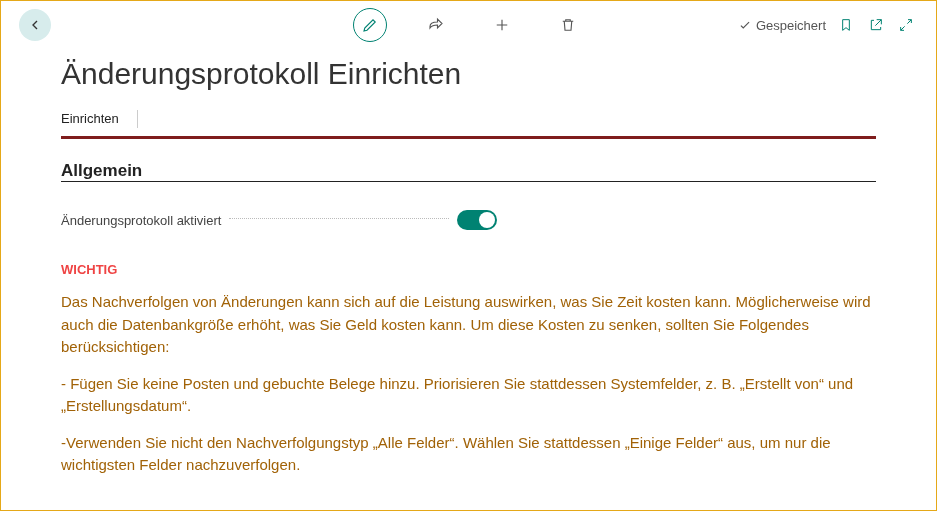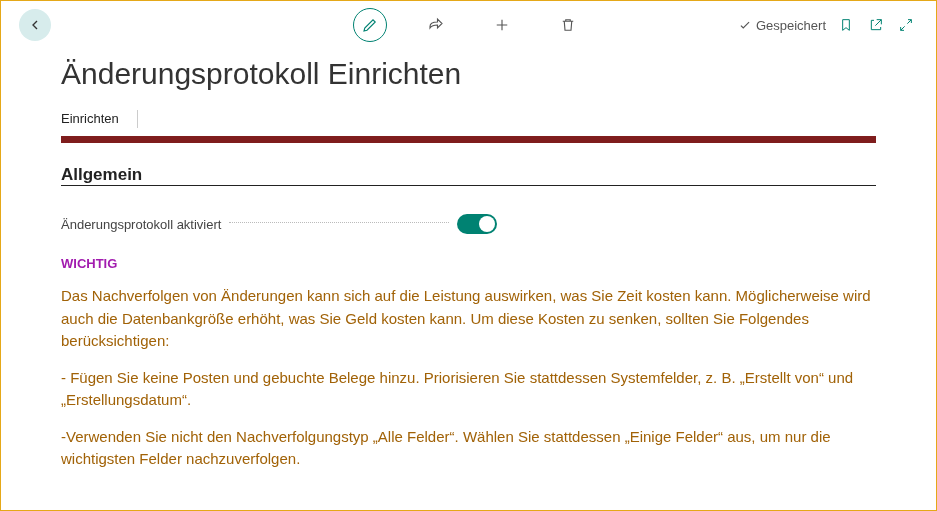--- a/index.html
+++ b/index.html
@@ -71,21 +71,21 @@
   }
   h1 {
     font-size: 30px;
     font-weight: 400;
     color: #333;
     margin: 8px 0 18px 0;
   }
   .tabs {
     display: flex;
     align-items: center;
-    border-bottom: 7px solid #7f1d1d;
+    border-bottom: 3px solid #7f1d1d;
     padding-bottom: 8px;
     margin-bottom: 22px;
     font-size: 13px;
   }
   .tab {
     padding: 2px 0;
     margin-right: 18px;
     cursor: pointer;
     color: #888;
   }
@@ -99,21 +99,21 @@
   h2 {
     font-size: 17px;
     font-weight: 700;
     color: #222;
     border-bottom: 1.5px solid #222;
     margin-bottom: 28px;
   }
   .toggle-row {
     display: flex;
     align-items: center;
-    margin-bottom: 22px;
+    margin-bottom: 32px;
   }
   .toggle-label {
     font-size: 13px;
     color: #444;
   }
   .dots {
     flex: 0 0 auto;
     width: 220px;
     border-bottom: 1.5px dotted #bbb;
     margin: 0 8px 4px 8px;
@@ -129,21 +129,21 @@
     content: "";
     position: absolute;
     right: 2px; top: 2px;
     width: 16px; height: 16px;
     background: #fff;
     border-radius: 50%;
   }
   .important {
     font-size: 13px;
     font-weight: 700;
-    color: #a21caf;
+    color: #ef4444;
     margin-bottom: 14px;
   }
   .body-text {
     font-size: 15px;
     color: #a16207;
     line-height: 1.5;
     margin-bottom: 14px;
   }
 </style>
 </head>

